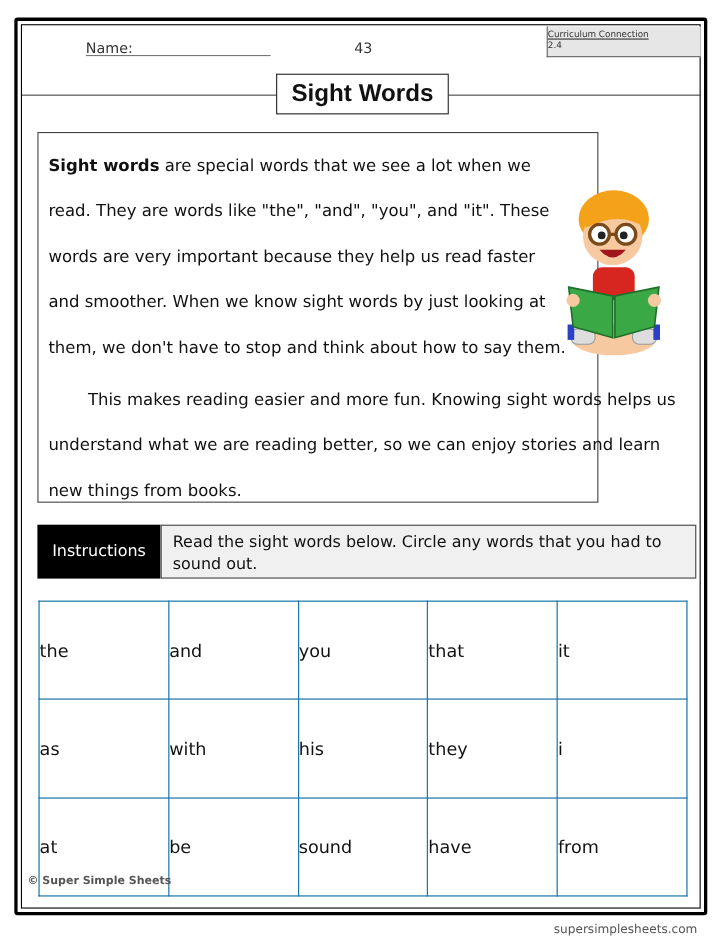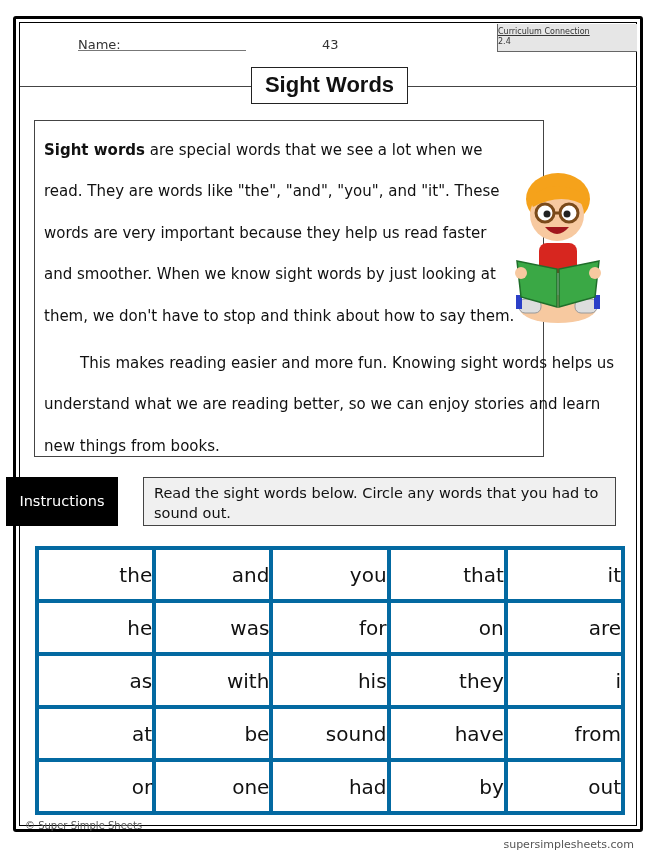--- a/index.html
+++ b/index.html
@@ -11,26 +11,26 @@
     .page-num { position:absolute; left:322px; top:37px; font-size:13px; color:#333; }
     .curr-box { position:absolute; left:497px; top:24px; width:140px; height:28px; background:#e6e6e6; border-left:1px solid #666; border-bottom:1px solid #666; box-sizing:border-box; font-size:8px; color:#333; line-height:10px; padding-top:3px; }
     .curr-title { text-decoration:underline; display:block; }
     .title-rule { position:absolute; left:20px; right:22px; top:86px; border-top:1px solid #444; }
     .title-box { position:absolute; left:251px; top:67px; width:157px; height:37px; background:#fff; border:1.5px solid #222; box-sizing:border-box; text-align:center; font-size:22px; font-weight:bold; line-height:34px; font-family:"Liberation Sans", sans-serif; }
     .text-box { position:absolute; left:34px; top:120px; width:510px; height:337px; border:1px solid #444; box-sizing:border-box; }
     .para { position:absolute; left:9px; font-size:15px; line-height:41.4px; margin:0; }
     .para1 { top:9px; width:475px; }
     .para2 { top:222px; width:580px; text-indent:36px; }
     .boy { position:absolute; left:478px; top:48px; width:90px; height:166px; }
-    .instr-wrap { position:absolute; left:6px; top:477px; width:599px; height:47px;padding-left:11px; }
+    .instr-wrap { position:absolute; left:34px; top:477px; width:599px; height:47px; }
     .instr-label { position:absolute; left:0; top:0; width:112px; height:49px; background:#000; color:#fff; font-size:14.5px; line-height:49px; text-align:center; }
-    .instr-text { position:absolute; left:112px; top:0; right:0; height:49px; background:#f0f0f0; border:1px solid #444; box-sizing:border-box; font-size:14.5px; line-height:20px; padding:5px 0 0 10px;margin-left:25px; }
+    .instr-text { position:absolute; left:112px; top:0; right:0; height:49px; background:#f0f0f0; border:1px solid #444; box-sizing:border-box; font-size:14.5px; line-height:20px; padding:5px 0 0 10px; }
     table.words { position:absolute; left:35px; top:546px; width:590px; height:269px; border-collapse:collapse; }
-    table.words td { border:4px solid #0369a1; text-align:right; font-size:20px; width:20%; padding:0; height:44.8px; }
-    .foot-left { position:absolute; left:25px; top:820px; font-size:10px; color:#555; }
+    table.words td { border:1px solid #0369a1; text-align:left; font-size:16px; width:20%; padding:0; height:44.8px; }
+    .foot-left { position:absolute; left:25px; top:796px; font-size:10px; color:#555;font-weight:bold; }
     .foot-right { position:absolute; right:25px; top:838px; font-size:11px; color:#555; }
   </style>
 </head>
 <body>
 
 <div class="frame-outer"></div>
 <div class="frame-inner"></div>
 
 <span class="name-label">Name:</span>
 <div class="name-line"></div>
@@ -86,44 +86,30 @@
 <table class="words">
   <tbody>
       <tr>
     <td>the</td>
     <td>and</td>
     <td>you</td>
     <td>that</td>
     <td>it</td>
   </tr>
   <tr>
-    <td>he</td>
-    <td>was</td>
-    <td>for</td>
-    <td>on</td>
-    <td>are</td>
-  </tr>
-  <tr>
     <td>as</td>
     <td>with</td>
     <td>his</td>
     <td>they</td>
     <td>i</td>
   </tr>
   <tr>
     <td>at</td>
     <td>be</td>
     <td>sound</td>
     <td>have</td>
     <td>from</td>
   </tr>
-  <tr>
-    <td>or</td>
-    <td>one</td>
-    <td>had</td>
-    <td>by</td>
-    <td>out</td>
-  </tr>
 </tbody>
   </table>
 
 <span class="foot-left">© Super Simple Sheets</span>
 <span class="foot-right">supersimplesheets.com</span>
 
 </body></html>

